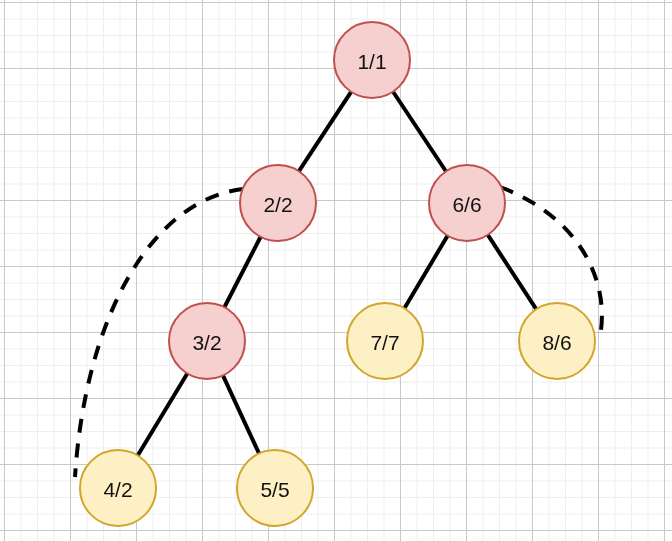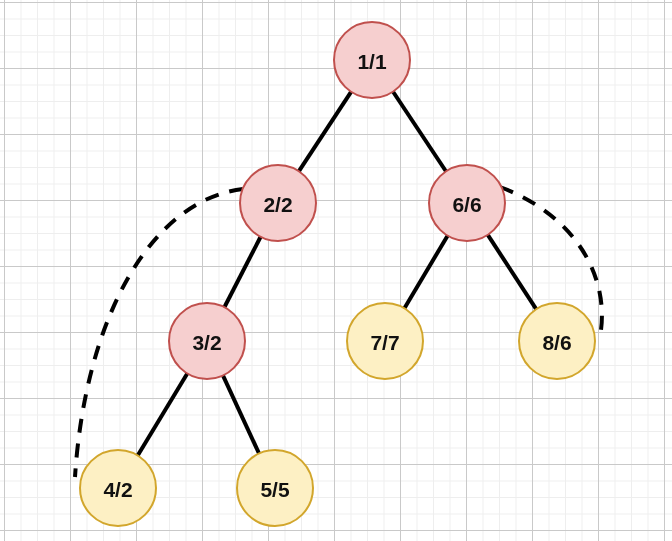--- a/index.html
+++ b/index.html
@@ -18,21 +18,20 @@
       linear-gradient(to bottom, #c9c9c9 1px, transparent 1px),
       linear-gradient(to right, #eeeeee 1px, transparent 1px),
       linear-gradient(to bottom, #eeeeee 1px, transparent 1px);
     background-size:
       66px 66px,
       66px 66px,
       16.5px 16.5px,
       16.5px 16.5px;
     background-position: 4px 2px, 4px 2px, 4px 2px, 4px 2px;
     font-family: "Liberation Sans", sans-serif;
-    font-weight: bold;
   }
   #graph-svg {
     position: absolute;
     left: 0;
     top: 0;
     width: 672px;
     height: 541px;
   }
   .node-label {
     font-family: "Liberation Sans", sans-serif;

